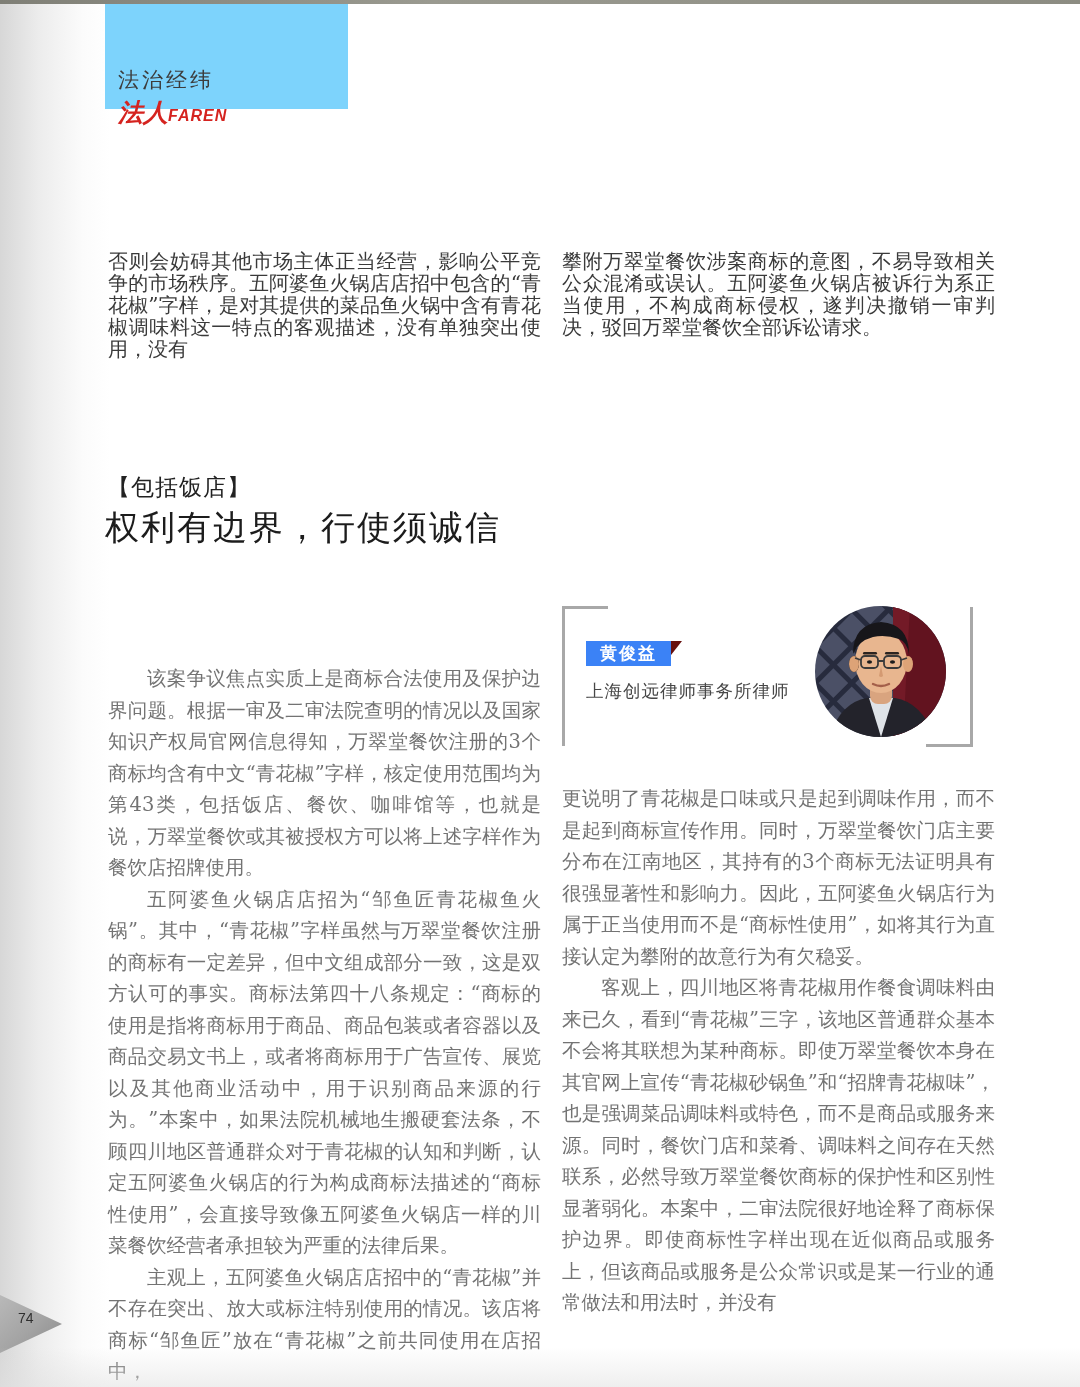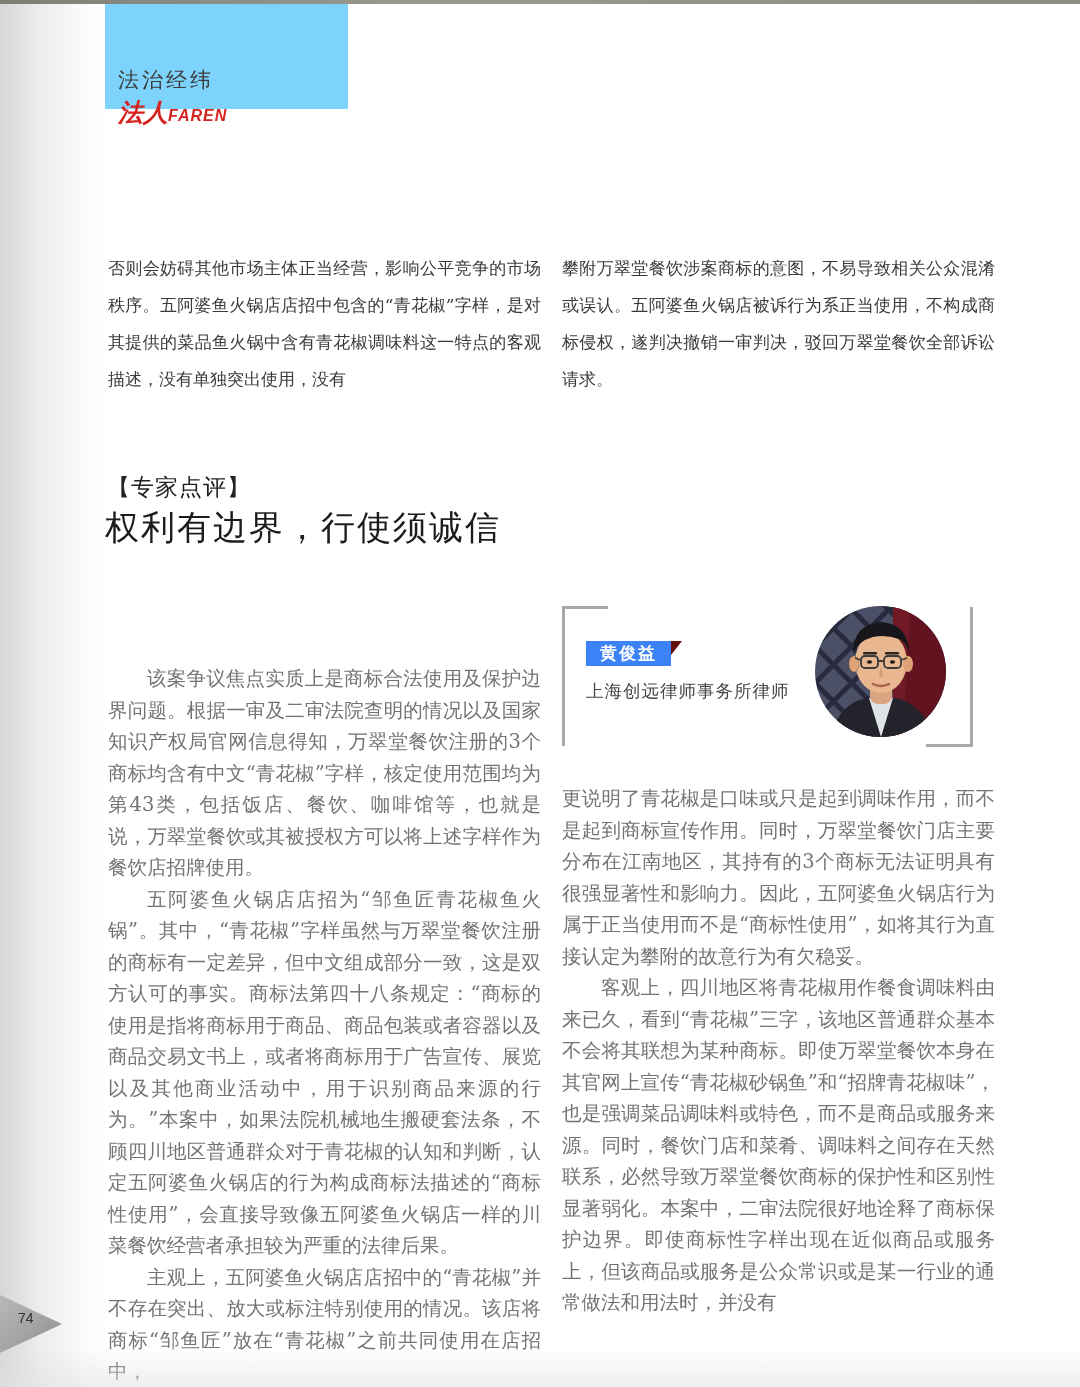--- a/index.html
+++ b/index.html
@@ -37,21 +37,21 @@
   }
   .header-logo {
     position:absolute; left:13px; top:92px; white-space:nowrap;
     font-family:"Liberation Sans","DejaVu Sans",sans-serif;
     font-style:italic; font-weight:bold; color:#d5231f;
   }
   .header-logo .logo-cn { font-size:25px; }
   .header-logo .logo-en { font-size:16px; letter-spacing:1px; }
   
   .col { position:absolute; width:433px; text-align:justify; }
-  .intro { top:250px; font-size:17px; line-height:37px; color:#3a3a3a; }
+  .intro { top:250px; font-size:20px; line-height:22px; color:#3a3a3a; }
   .intro-left  { left:108px; }
   .intro-right { left:562px; }
   
   .kicker {
     position:absolute; left:107px; top:472px;
     font-size:23px; color:#222; letter-spacing:1px;
   }
   .big-title {
     position:absolute; left:105px; top:505px;
     font-family:"Liberation Sans","DejaVu Sans",sans-serif;
@@ -113,21 +113,21 @@
   <div class="header-box">
     <div class="header-section">法治经纬</div>
     <div class="header-logo">
       <span class="logo-cn">法人</span><span class="logo-en">FAREN</span>
     </div>
   </div>
 
   <div class="col intro intro-left">否则会妨碍其他市场主体正当经营，影响公平竞争的市场秩序。五阿婆鱼火锅店店招中包含的“青花椒”字样，是对其提供的菜品鱼火锅中含有青花椒调味料这一特点的客观描述，没有单独突出使用，没有</div>
   <div class="col intro intro-right">攀附万翠堂餐饮涉案商标的意图，不易导致相关公众混淆或误认。五阿婆鱼火锅店被诉行为系正当使用，不构成商标侵权，遂判决撤销一审判决，驳回万翠堂餐饮全部诉讼请求。</div>
 
-  <div class="kicker">【专家点评】</div>
+  <div class="kicker">【包括饭店】</div>
   <div class="big-title">权利有边界，行使须诚信</div>
 
   <div class="col body-col body-left">
     <p>该案争议焦点实质上是商标合法使用及保护边界问题。根据一审及二审法院查明的情况以及国家知识产权局官网信息得知，万翠堂餐饮注册的3个商标均含有中文“青花椒”字样，核定使用范围均为第43类，包括饭店、餐饮、咖啡馆等，也就是说，万翠堂餐饮或其被授权方可以将上述字样作为餐饮店招牌使用。</p>
     <p>五阿婆鱼火锅店店招为“邹鱼匠青花椒鱼火锅”。其中，“青花椒”字样虽然与万翠堂餐饮注册的商标有一定差异，但中文组成部分一致，这是双方认可的事实。商标法第四十八条规定：“商标的使用是指将商标用于商品、商品包装或者容器以及商品交易文书上，或者将商标用于广告宣传、展览以及其他商业活动中，用于识别商品来源的行为。”本案中，如果法院机械地生搬硬套法条，不顾四川地区普通群众对于青花椒的认知和判断，认定五阿婆鱼火锅店的行为构成商标法描述的“商标性使用”，会直接导致像五阿婆鱼火锅店一样的川菜餐饮经营者承担较为严重的法律后果。</p>
     <p>主观上，五阿婆鱼火锅店店招中的“青花椒”并不存在突出、放大或标注特别使用的情况。该店将商标“邹鱼匠”放在“青花椒”之前共同使用在店招中，</p>
   </div>
 
   <div class="expert-card">
     <div class="bracket-tl"></div>

